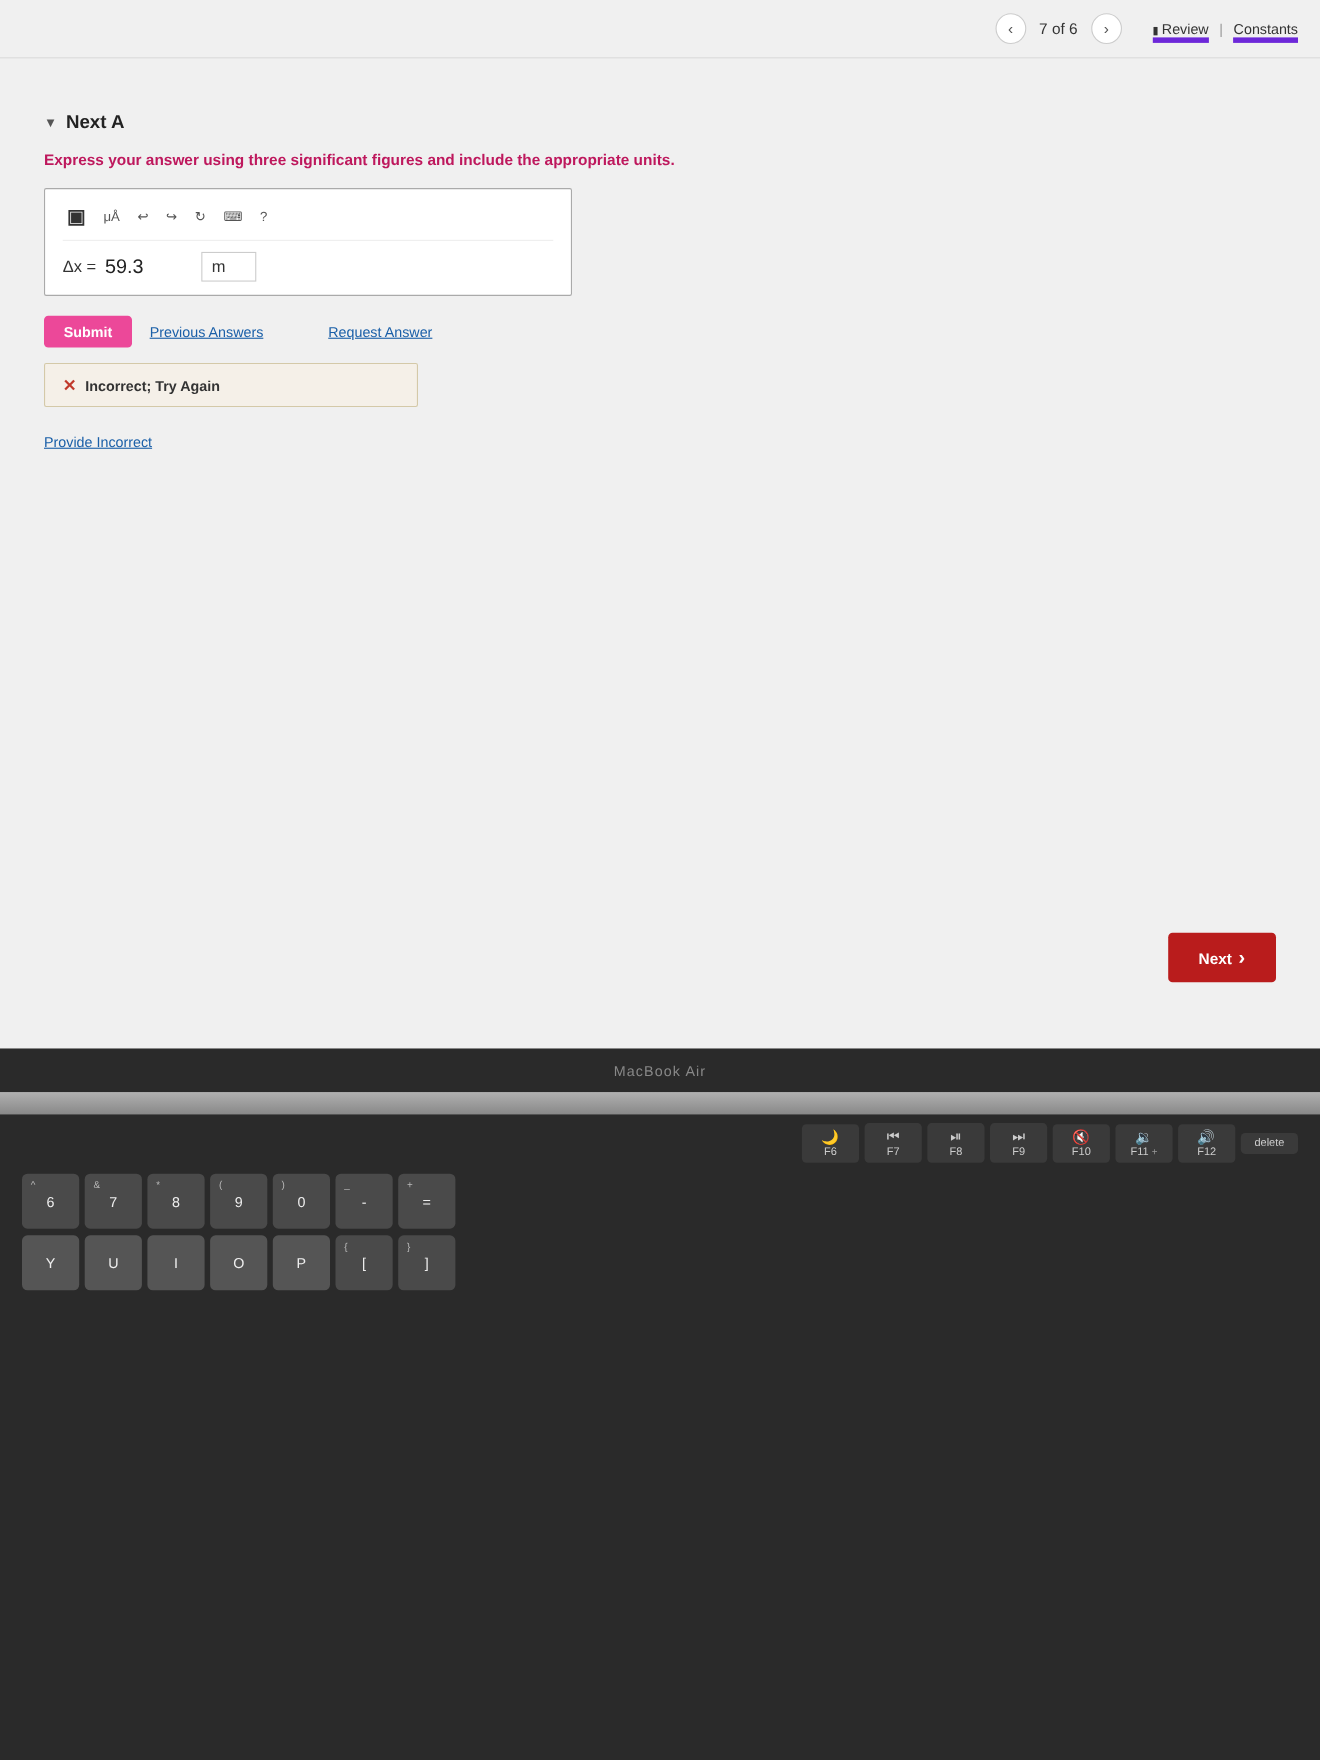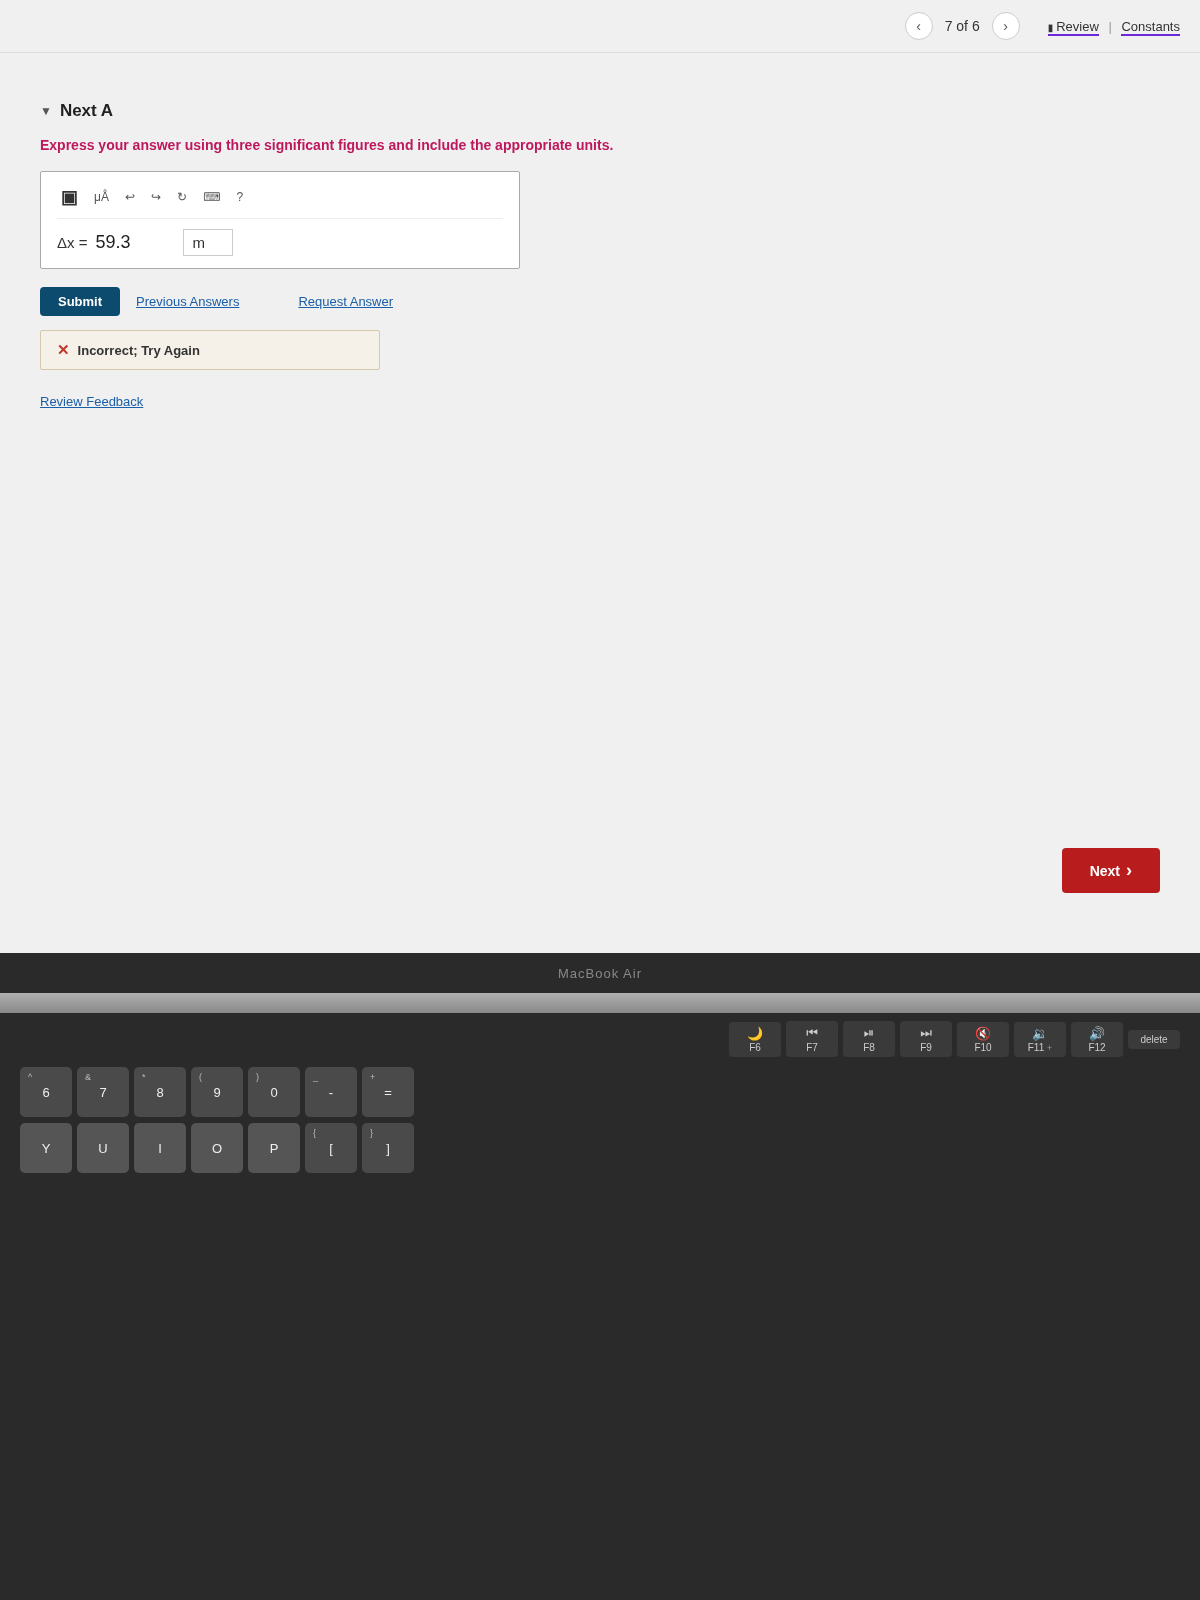--- a/index.html
+++ b/index.html
@@ -54,21 +54,21 @@
     }
 
     .review-links {
       margin-left: 20px;
       font-size: 13px;
     }
 
     .review-links a {
       color: #333;
       text-decoration: none;
-      border-bottom: 2px solid #6d28d9;
+      border-bottom: 5px solid #6d28d9;
     }
 
     .review-link-review::before {
       content: '▮';
       font-size: 10px;
       margin-right: 3px;
     }
 
     .separator {
       margin: 0 6px;
@@ -171,21 +171,21 @@
 
     
     .submit-row {
       display: flex;
       align-items: center;
       gap: 16px;
       margin-bottom: 14px;
     }
 
     .submit-btn {
-      background: #0c4a6e;
+      background: #ec4899;
       color: white;
       border: none;
       border-radius: 4px;
       padding: 7px 18px;
       font-size: 13px;
       font-weight: 600;
       cursor: pointer;
     }
 
     .prev-answers-link {
@@ -414,21 +414,21 @@
     <a href="#" class="request-answer-link">Request Answer</a>
   </div>
 
   
   <div class="incorrect-banner">
     <span class="x-icon">✕</span>
     <span>Incorrect; Try Again</span>
   </div>
 
   
-  <a href="#" class="provide-feedback">Review Feedback</a>
+  <a href="#" class="provide-feedback">Provide Incorrect</a>
 
   
   <button class="next-btn">
     <span>Next</span>
   </button>
 
 </div>
 
 <div class="macbook-brand">
   <span>MacBook Air</span>

